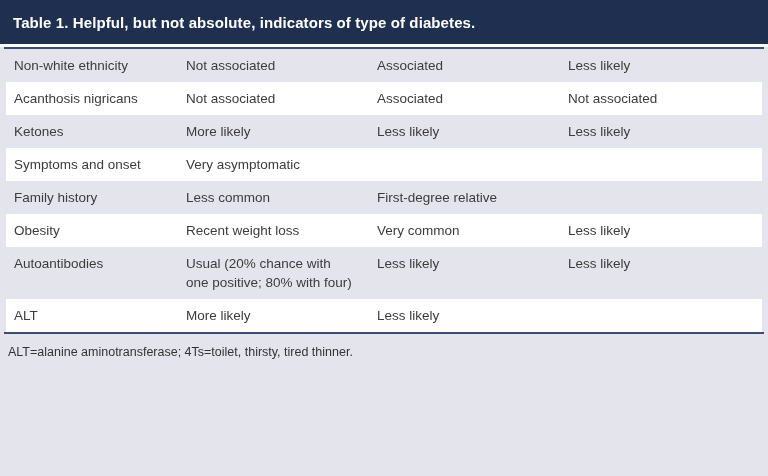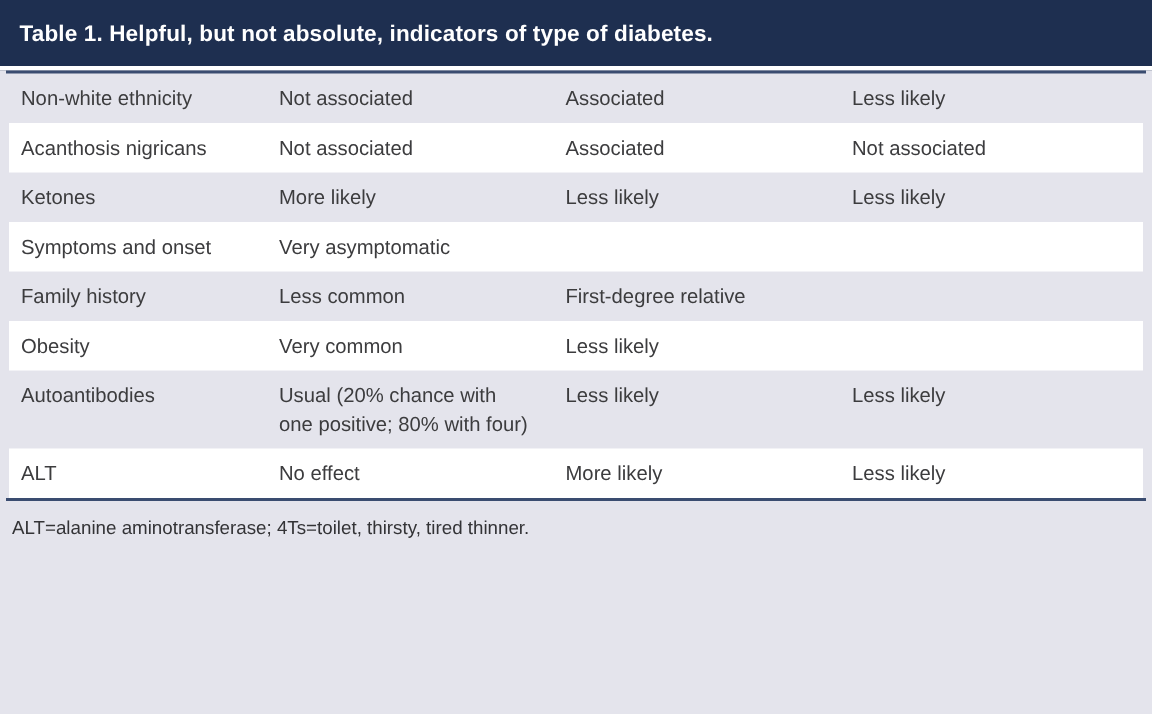--- a/index.html
+++ b/index.html
@@ -96,34 +96,34 @@
   </div>
 
   <div class="grid-row row-gray">
     <div class="cell">Family history</div>
     <div class="cell">Less common</div>
     <div class="cell">First-degree relative</div>
   </div>
 
   <div class="grid-row row-white">
     <div class="cell">Obesity</div>
+    <div class="cell">Recent weight loss</div>
     <div class="cell">Very common</div>
     <div class="cell">Less likely</div>
   </div>
 
   <div class="grid-row row-gray">
     <div class="cell">Autoantibodies</div>
     <div class="cell">Usual (20% chance with one positive; 80% with four)</div>
     <div class="cell">Less likely</div>
     <div class="cell">Less likely</div>
   </div>
 
   <div class="grid-row row-white">
     <div class="cell">ALT</div>
-    <div class="cell">No effect</div>
     <div class="cell">More likely</div>
     <div class="cell">Less likely</div>
   </div>
 
   <div class="rule"></div>
 
   <div class="footnote">ALT=alanine aminotransferase; 4Ts=toilet, thirsty, tired thinner.</div>
 
 </div>
 

